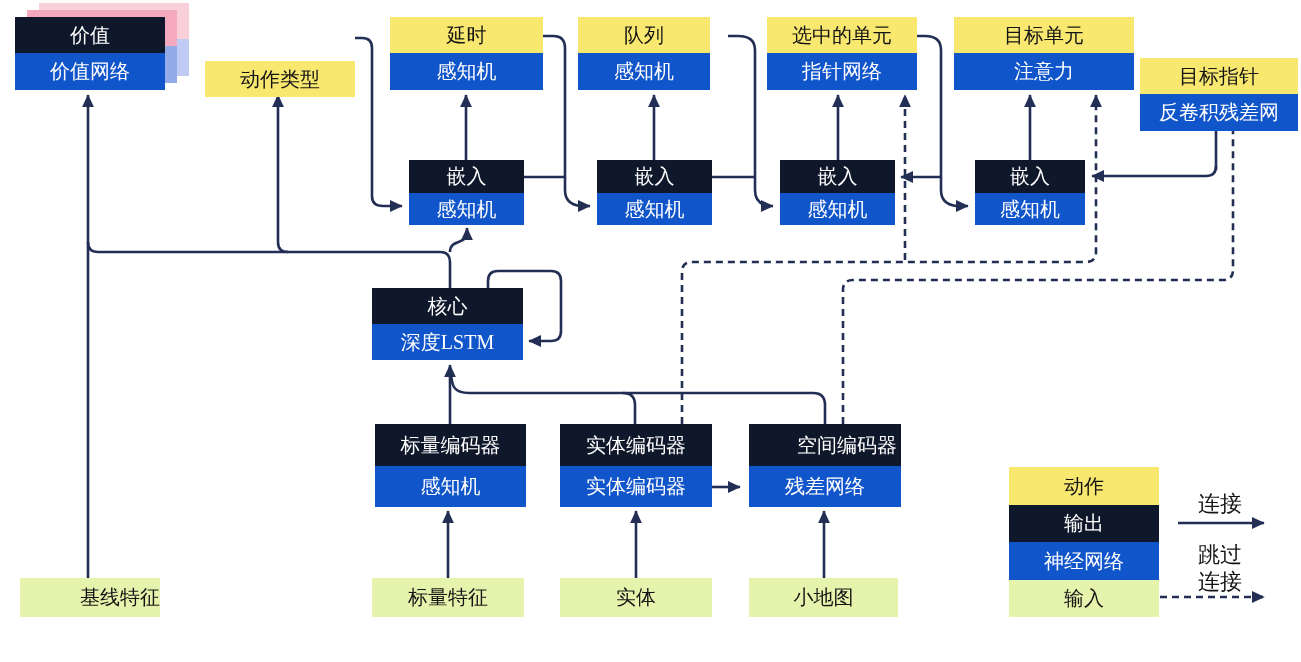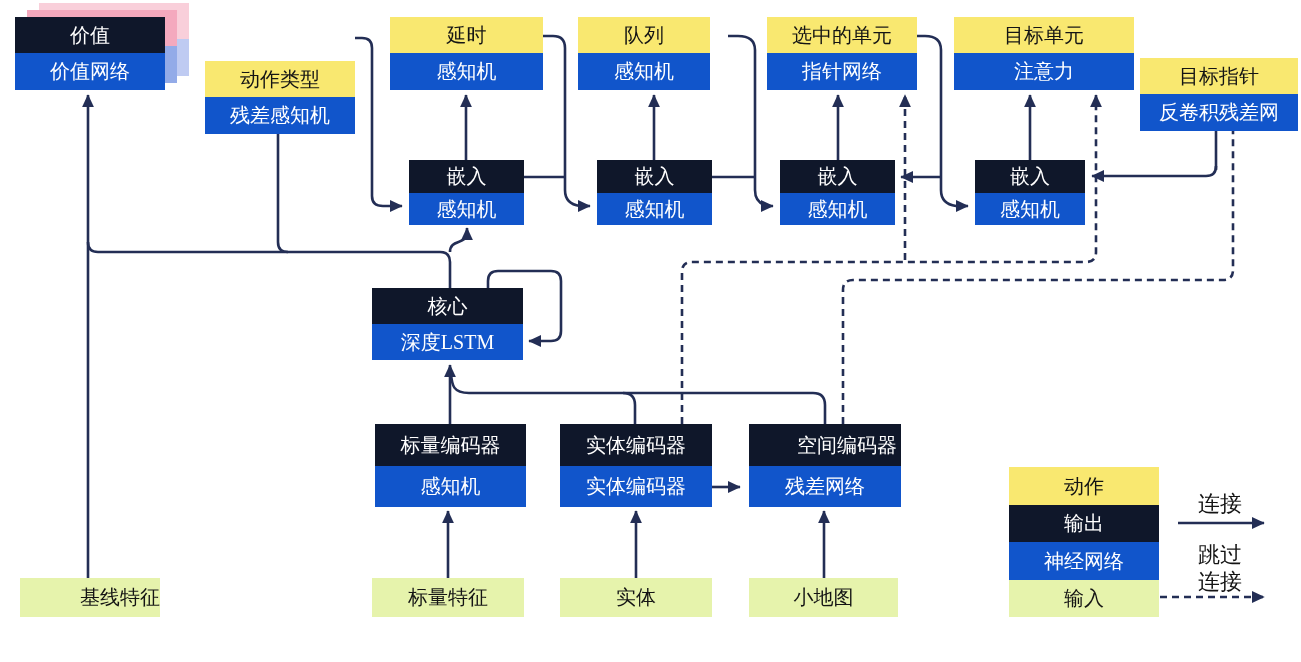--- a/index.html
+++ b/index.html
@@ -99,21 +99,20 @@
     <div class="g-pink1" style="height:36px;"></div>
       <div class="g-blue1" style="height:37px;"></div>
   </div>
 
   <div class="node fs20" style="left:15px;top:17px;width:150px;">
     <div class="hd redc" style="height:36px;line-height:36px;">价值</div>
     <div class="bd bluec" style="height:37px;line-height:37px;">价值网络</div>
   </div>
   <div class="node fs20" style="left:205px;top:17px;width:150px;margin-top:44px;">
     <div class="hd yellow" style="height:36px;line-height:36px;">动作类型</div>
-    <div class="bd bluec" style="height:37px;line-height:37px;">残差感知机</div>
   </div>
   <div class="node fs20" style="left:390px;top:17px;width:153px;">
     <div class="hd yellow" style="height:36px;line-height:36px;">延时</div>
     <div class="bd bluec" style="height:37px;line-height:37px;">感知机</div>
   </div>
   <div class="node fs20" style="left:578px;top:17px;width:132px;">
     <div class="hd yellow" style="height:36px;line-height:36px;">队列</div>
     <div class="bd bluec" style="height:37px;line-height:37px;">感知机</div>
   </div>
   <div class="node fs20" style="left:767px;top:17px;width:150px;">

